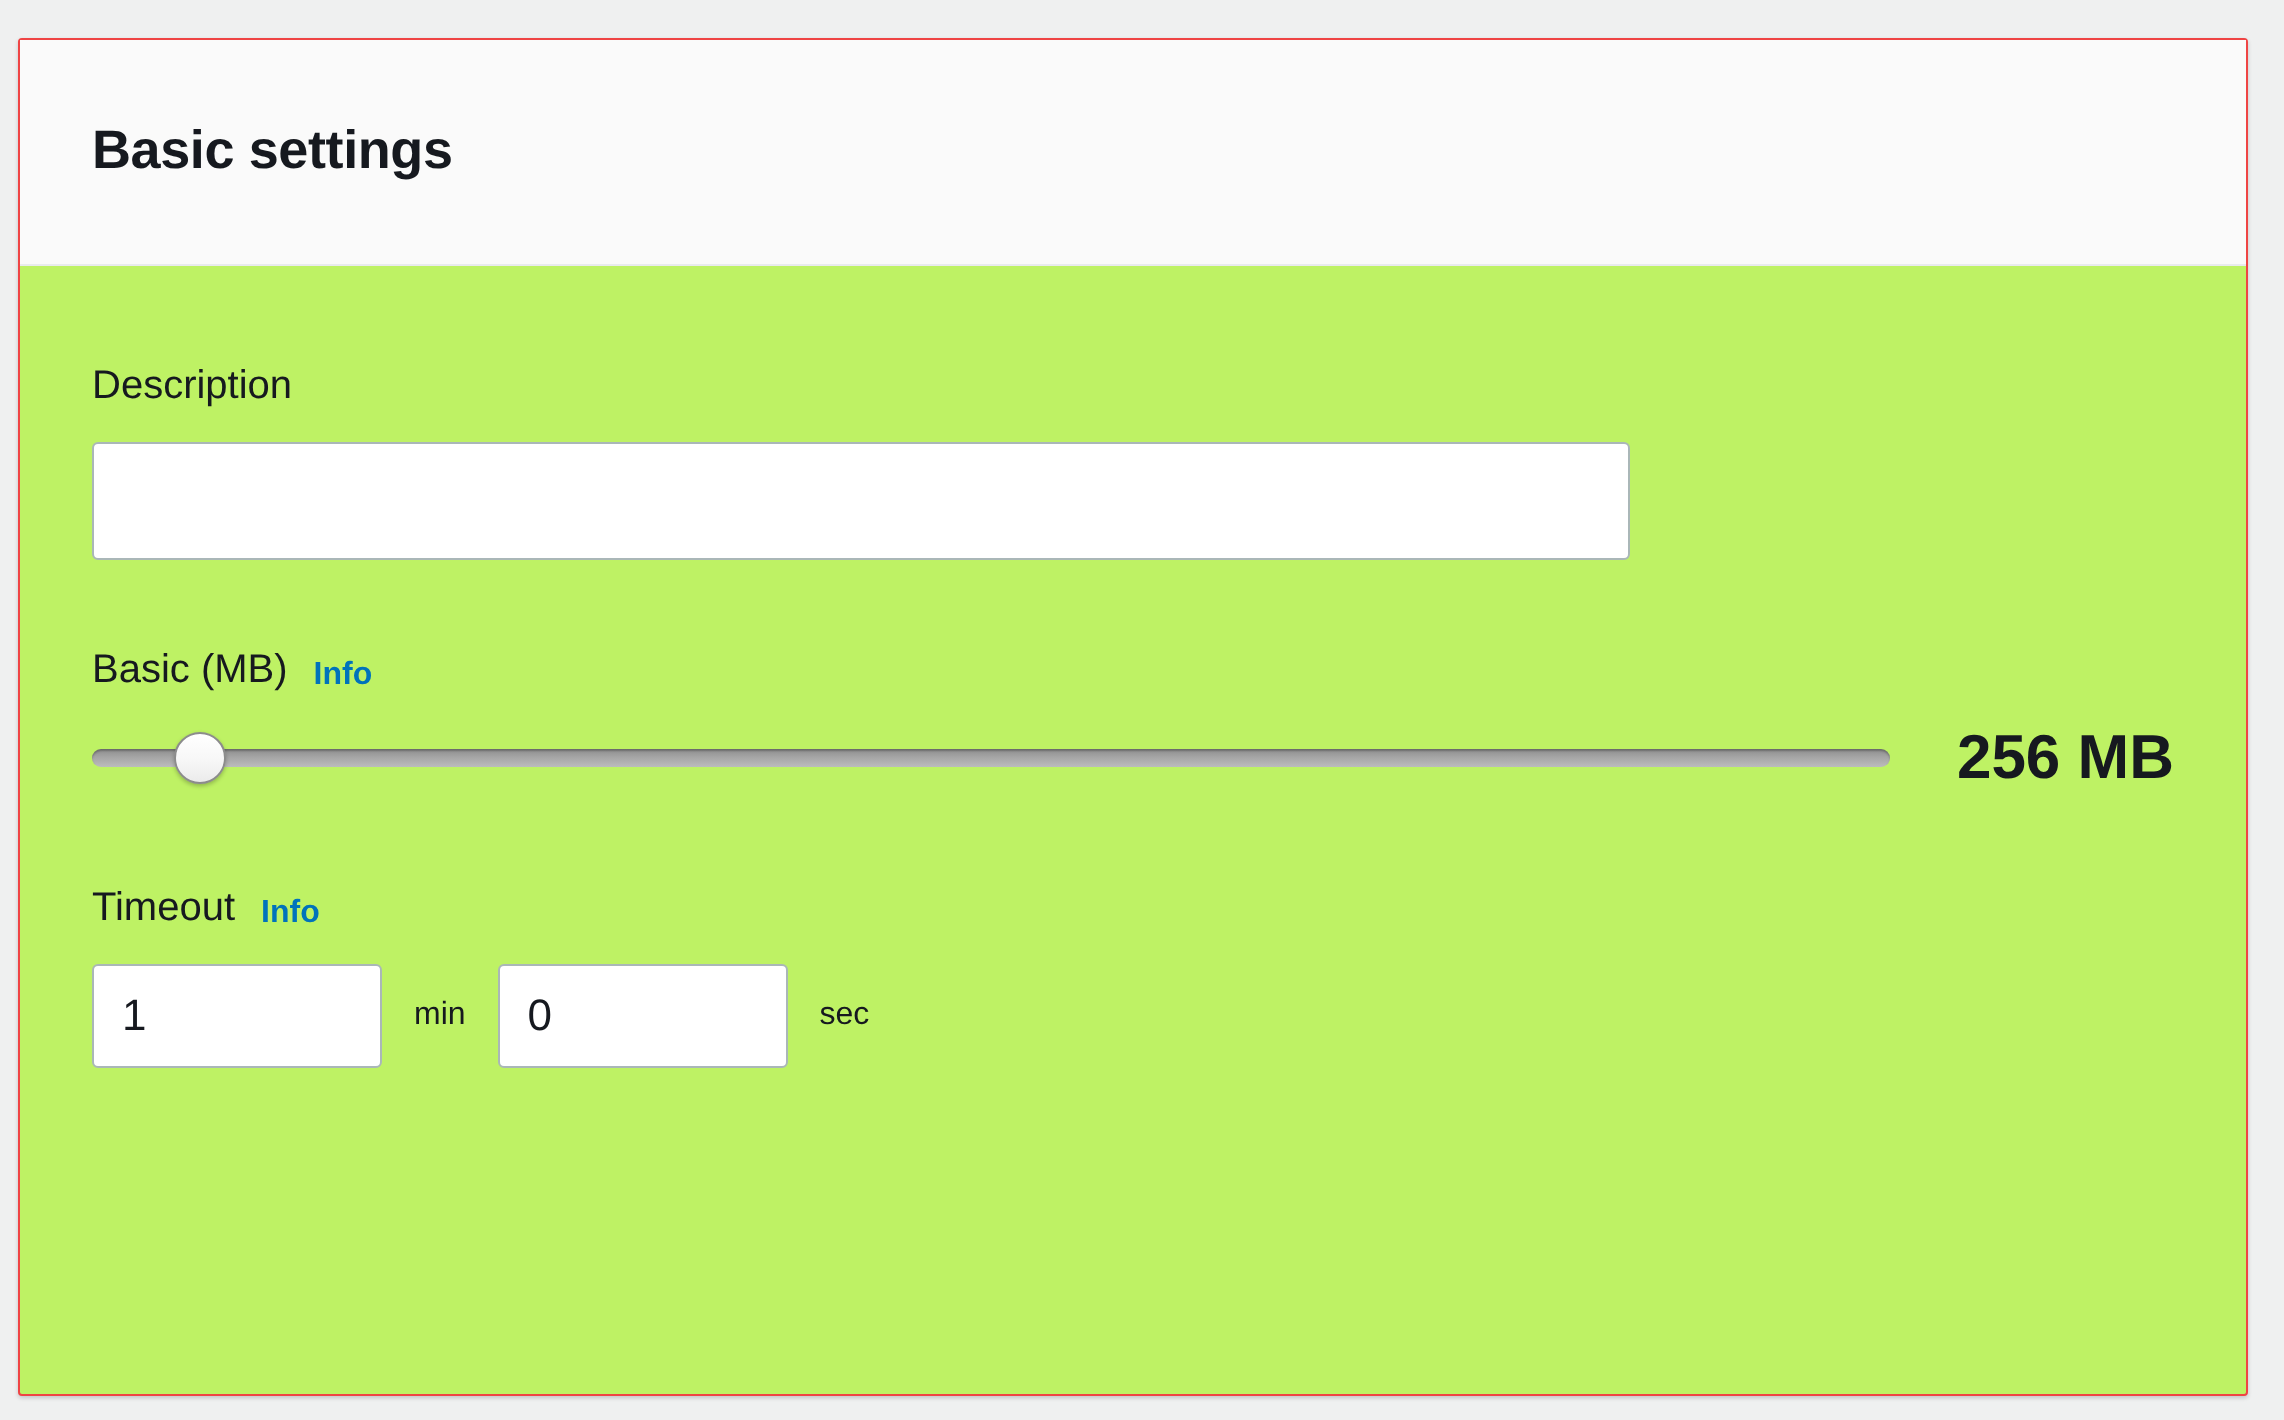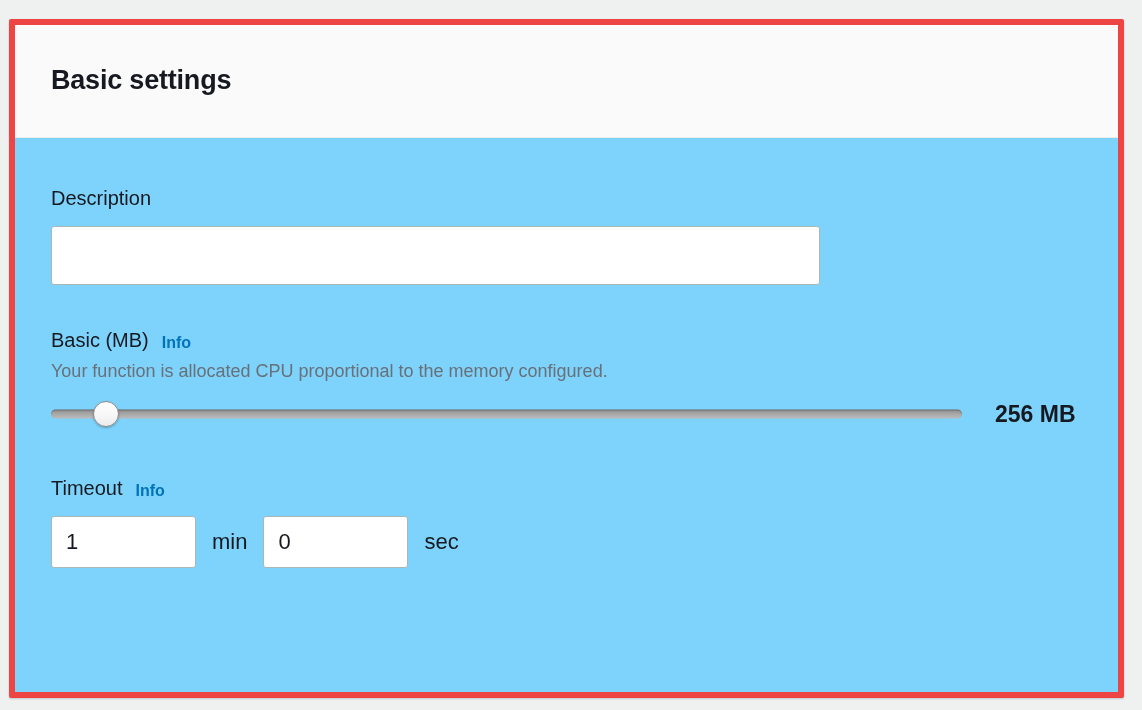--- a/index.html
+++ b/index.html
@@ -22,22 +22,22 @@
     height: 710px;
   }
 
   
   .card {
     position: absolute;
     left: 9px;
     top: 19px;
     width: 1115px;
     height: 679px;
-    background: #7dd3fc;
-    border: 6px solid #ef4444;
+    background: #bef264;
+    border: 1px solid #ef4444;
     border-radius: 2px;
     box-sizing: border-box;
     box-shadow: 0 1px 2px rgba(0, 7, 22, 0.18);
   }
 
   .card-header {
     height: 113px;
     background: #fafafa;
     border-bottom: 1px solid #e9ebed;
     box-sizing: border-box;
@@ -142,21 +142,21 @@
     border-radius: 50%;
     background: linear-gradient(to bottom, #ffffff 0%, #f7f7f7 55%, #ebebeb 100%);
     border: 1px solid #8c8c8c;
     box-sizing: border-box;
     box-shadow: 0 1px 2px rgba(0,0,0,0.25);
     cursor: pointer;
   }
 
   .slider-value {
     margin-left: 33px;
-    font-size: 23px;
+    font-size: 31px;
     font-weight: bold;
     color: #16191f;
     white-space: nowrap;
   }
 
   
   .timeout-section { margin-top: 45px; }
 
   .timeout-row {
     display: flex;
@@ -172,21 +172,21 @@
     border: 1px solid #aab7b8;
     border-radius: 3px;
     background: #ffffff;
     font-family: "Liberation Sans", sans-serif;
     font-size: 22px;
     color: #16191f;
     outline: none;
   }
 
   .unit-label {
-    font-size: 22px;
+    font-size: 16px;
     color: #16191f;
     margin: 0 16px;
     white-space: nowrap;
   }
 </style>
 </head>
 <body>
 
 <div class="page">
 
@@ -203,21 +203,20 @@
           <span>Description</span>
         </div>
         <input class="text-input" type="text" placeholder="" style="">
       </div>
 
       <div class="field memory-section">
         <div class="field-label">
           <span>Basic (MB)</span>
           <a class="info-link">Info</a>
         </div>
-        <div class="field-description">Your function is allocated CPU proportional to the memory configured.</div>
 
         <div class="slider-row">
           <div class="slider-wrap">
             <div class="slider-track"></div>
             <div class="slider-thumb" id="memory-slider-thumb" style="left: 6%;"></div>
           </div>
           <span class="slider-value">256 MB</span>
         </div>
       </div>
 

